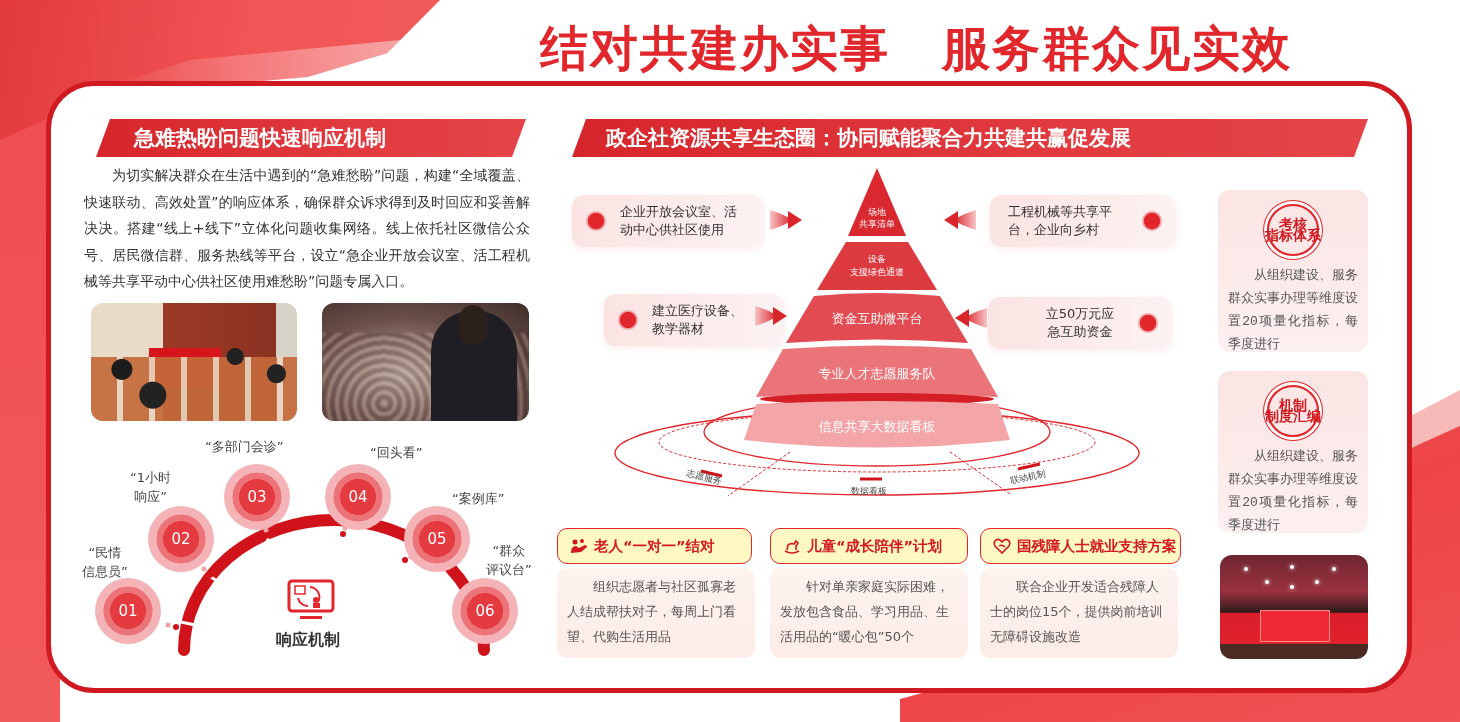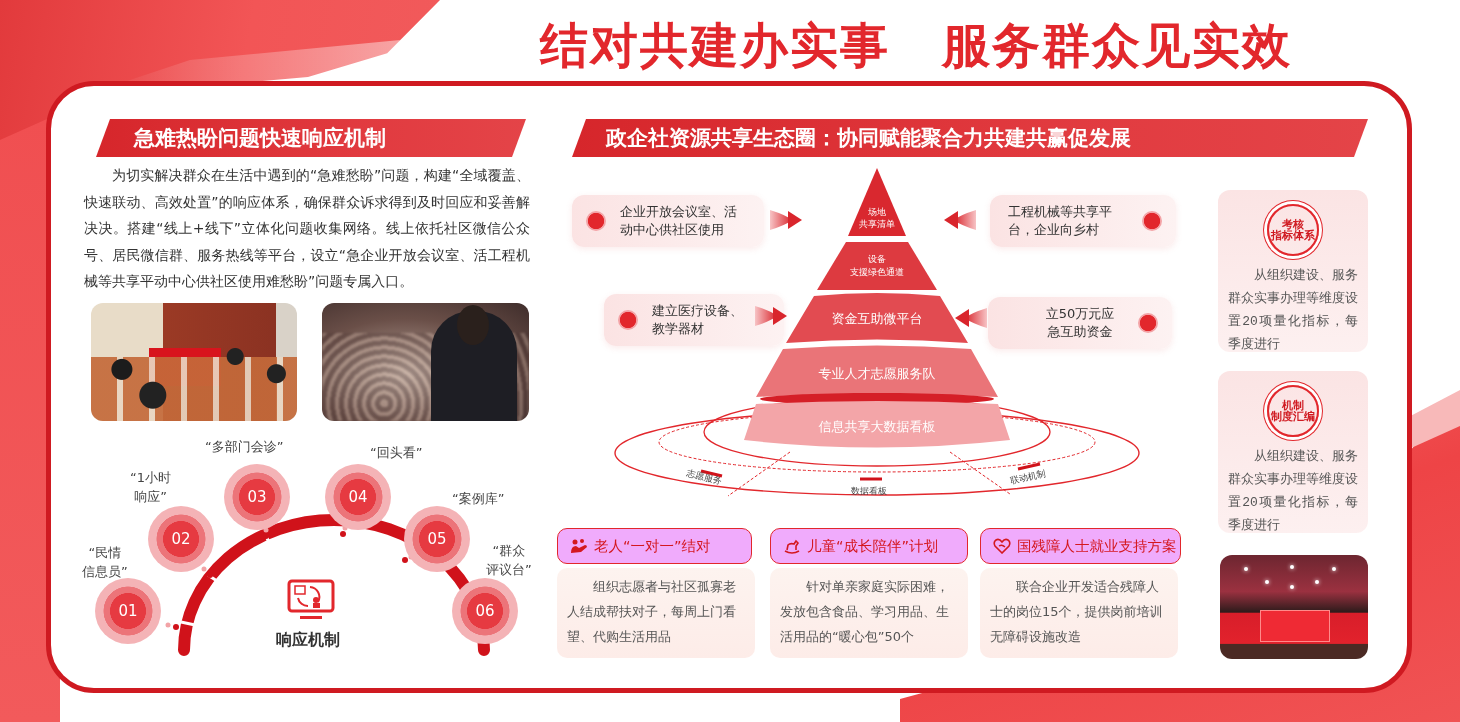--- a/index.html
+++ b/index.html
@@ -32,21 +32,21 @@
   }
   .bg-swoosh-br-light {
     position: absolute; right: 0; top: 390px; width: 120px; height: 90px;
     background: #f8b9b9;
     clip-path: polygon(100% 0, 100% 40%, 0 100%, 0 70%);
   }
 
   
   .main-title {
     position: absolute; top: 20px; left: 540px; width: 770px;
-    font-family: Liberation Mono, monospace; font-weight: bold;
+    font-family: Liberation Serif, serif; font-weight: bold;
     font-size: 48px; letter-spacing: 2px; color: #e2272c;
     white-space: nowrap; line-height: 58px;
   }
   .main-title span + span { margin-left: 52px; }
 
   
   .board {
     position: absolute; left: 46px; top: 81px; width: 1366px; height: 612px;
     background: #ffffff; border: 5px solid #cf1a21; border-radius: 48px;
   }
@@ -122,32 +122,32 @@
   .ind-card {
     position:absolute; left:1218px; width:150px; border-radius:12px;
     background: linear-gradient(180deg, #fbe4e4, #fdf0f0);
     padding: 74px 10px 10px 10px;
     font-size: 13px; line-height: 23px; color:#555; text-align: justify;
   }
   .ind-card .txt { text-indent: 2em; font-family: Liberation Mono, monospace; }
   .seal { position:absolute; left:49px; top:14px; width:52px; height:52px; border-radius:50%;
     border: 2px solid #e2272c; box-shadow: 0 0 0 3px #fff, 0 0 0 4px #e2272c;
     display:flex; align-items:center; justify-content:center; text-align:center;
-    font-size: 11px; line-height: 11px; color:#d01b22; font-weight:bold; white-space: pre; }
+    font-size: 14px; line-height: 11px; color:#d01b22; font-weight:bold; white-space: pre; }
   .photo-stage { position:absolute; left:1220px; top:555px; width:148px; height:104px; border-radius:12px; overflow:hidden;
     background: linear-gradient(180deg, #6d2630 0%, #9b3140 35%, #2d1b1b 55%, #d81e2a 56%, #e2222c 85%, #4b2a24 86%); }
   .photo-stage .screen { position:absolute; left:40px; top:55px; width:70px; height:32px; background:#ef2a34; border:1px solid #ff8a8a; }
   .photo-stage .light { position:absolute; width:4px; height:4px; border-radius:50%; background:#fff; box-shadow:0 0 4px #fff; }
 
   
   .prog-tab {
-    position:absolute; top: 528px; height: 36px; background:#f0abfc;
+    position:absolute; top: 528px; height: 36px; background:#fef9c3;
     border: 1.5px solid #e2272c; border-radius: 10px 10px 10px 10px;
     display:flex; align-items:center; padding-left: 12px;
-    color:#d4181f; font-weight:normal; font-size:14.5px; white-space: nowrap;
+    color:#d4181f; font-weight:bold; font-size:14.5px; white-space: nowrap;
   }
   .prog-tab .ico { width:18px; height:16px; margin-right:6px; }
   .prog-body {
     position:absolute; top: 568px; height: 90px; border-radius: 10px;
     background: linear-gradient(180deg, #fdf3ef, #fdece8);
     font-size: 13px; line-height: 25px; color:#555; padding: 6px 10px 12px 10px;
   }
   .prog-body .txt { text-indent: 2em; }
 </style>
 </head>

